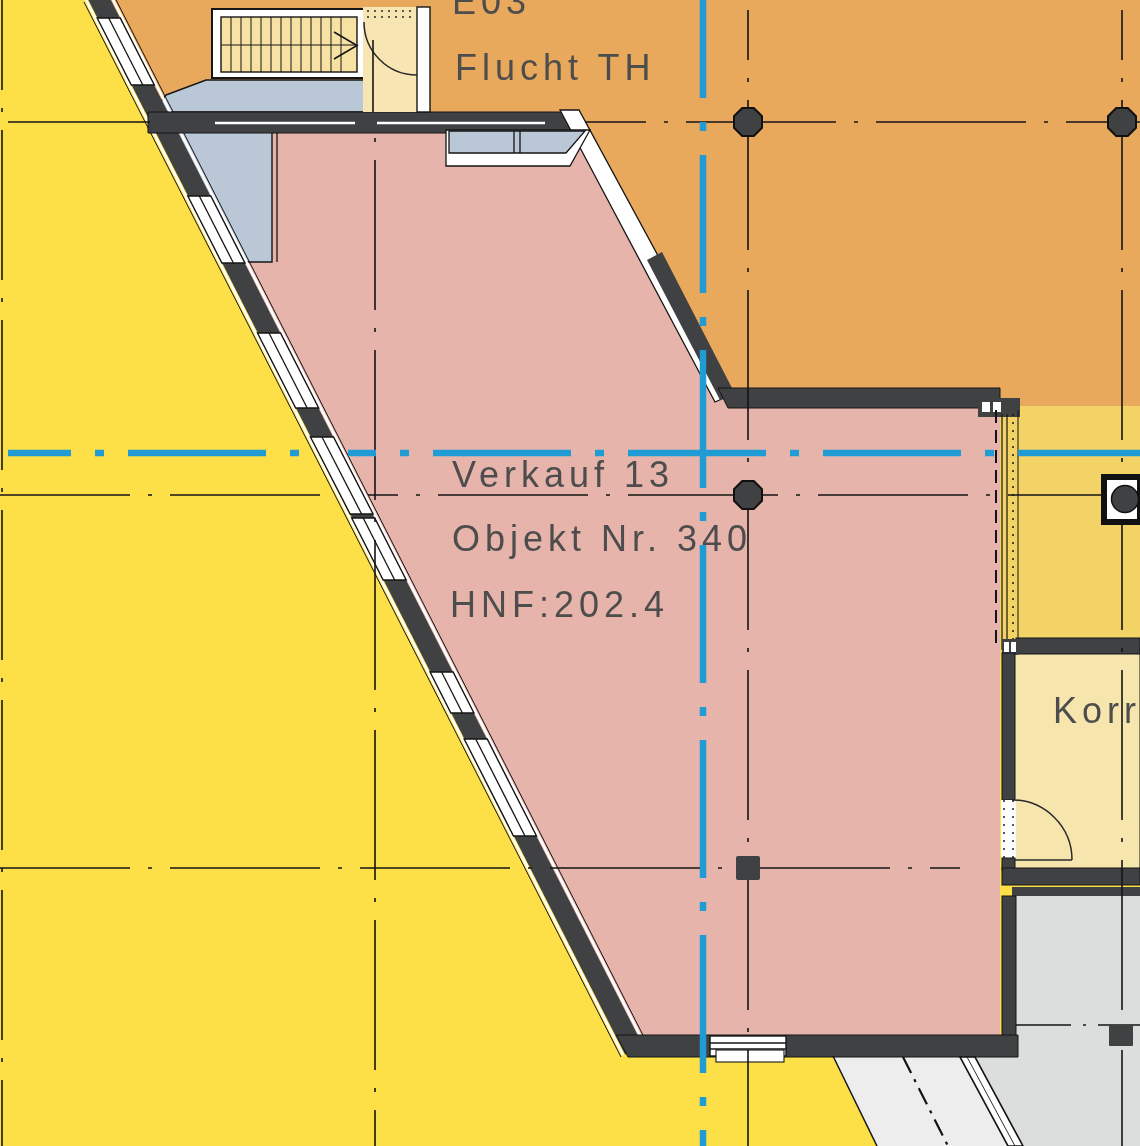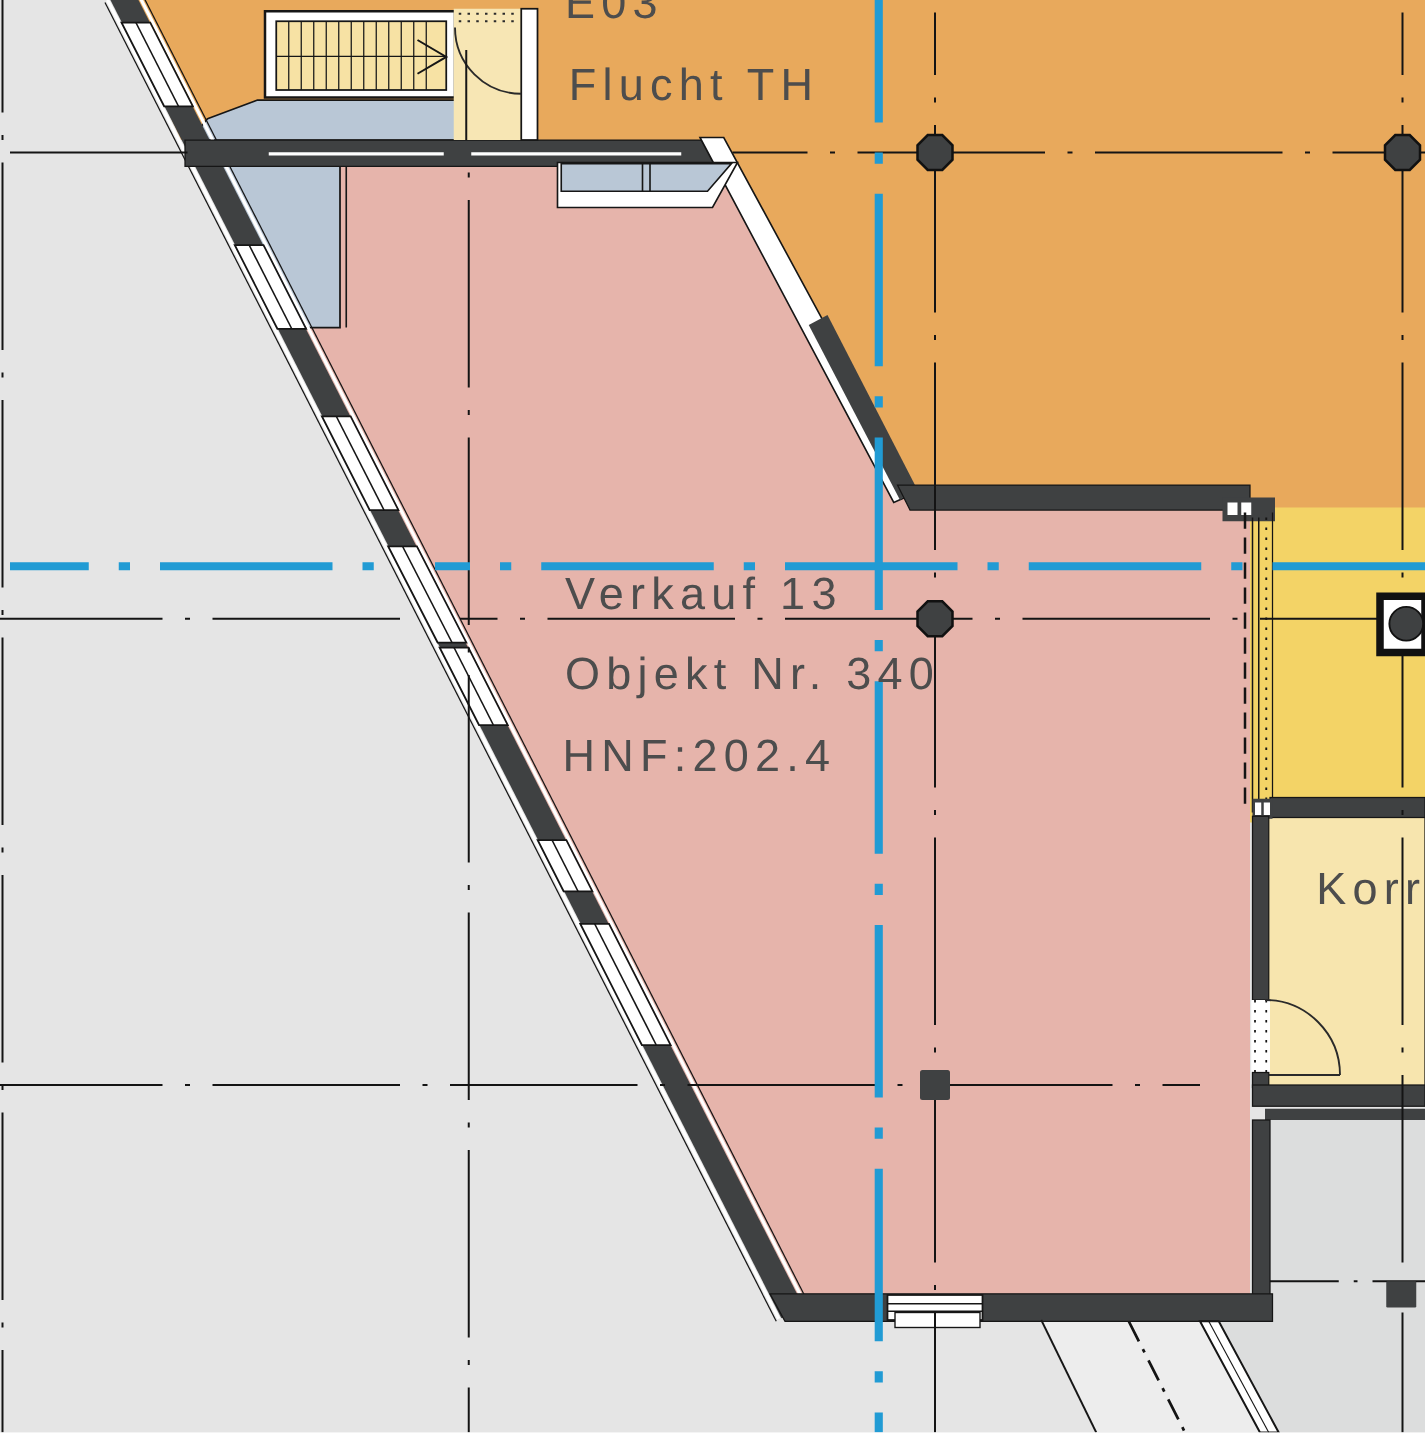--- a/index.html
+++ b/index.html
@@ -1,16 +1,16 @@
 <!DOCTYPE html>
 <html style="--room-circulation-orange: #e8a95c; --room-retail-pink: #e6b4ab; --room-service-yellow: #f3d366; --room-corridor-cream: #f7e5ae; --balcony-bluegray: #b9c7d6; --neighbor-gray: #dcdddd; --corridor-light-gray: #ededed; --wall-dark: #3f4142; --axis-cyan: #219bd4; --label-text: #4d4d4d;"><head>
 <meta charset="utf-8">
 <style>
   html,body{margin:0;padding:0;background:#ffffff;}
-  .stage{position:relative;width:1140px;height:1146px;overflow:hidden;background:#e5e5e5;}
+  .stage{position:relative;width:1140px;height:1146px;overflow:hidden;background:#fde047;}
   svg{display:block;}
   .orange{fill:var(--room-circulation-orange);}
   .pink{fill:var(--room-retail-pink);}
   .yellow{fill:var(--room-service-yellow);}
   .cream{fill:var(--room-corridor-cream);}
   .bluegray{fill:var(--balcony-bluegray);}
   .gray{fill:var(--neighbor-gray);}
   .corrgray{fill:var(--corridor-light-gray);}
   .wall{fill:var(--wall-dark);stroke:#161616;stroke-width:1;}
   .walln{fill:var(--wall-dark);}

